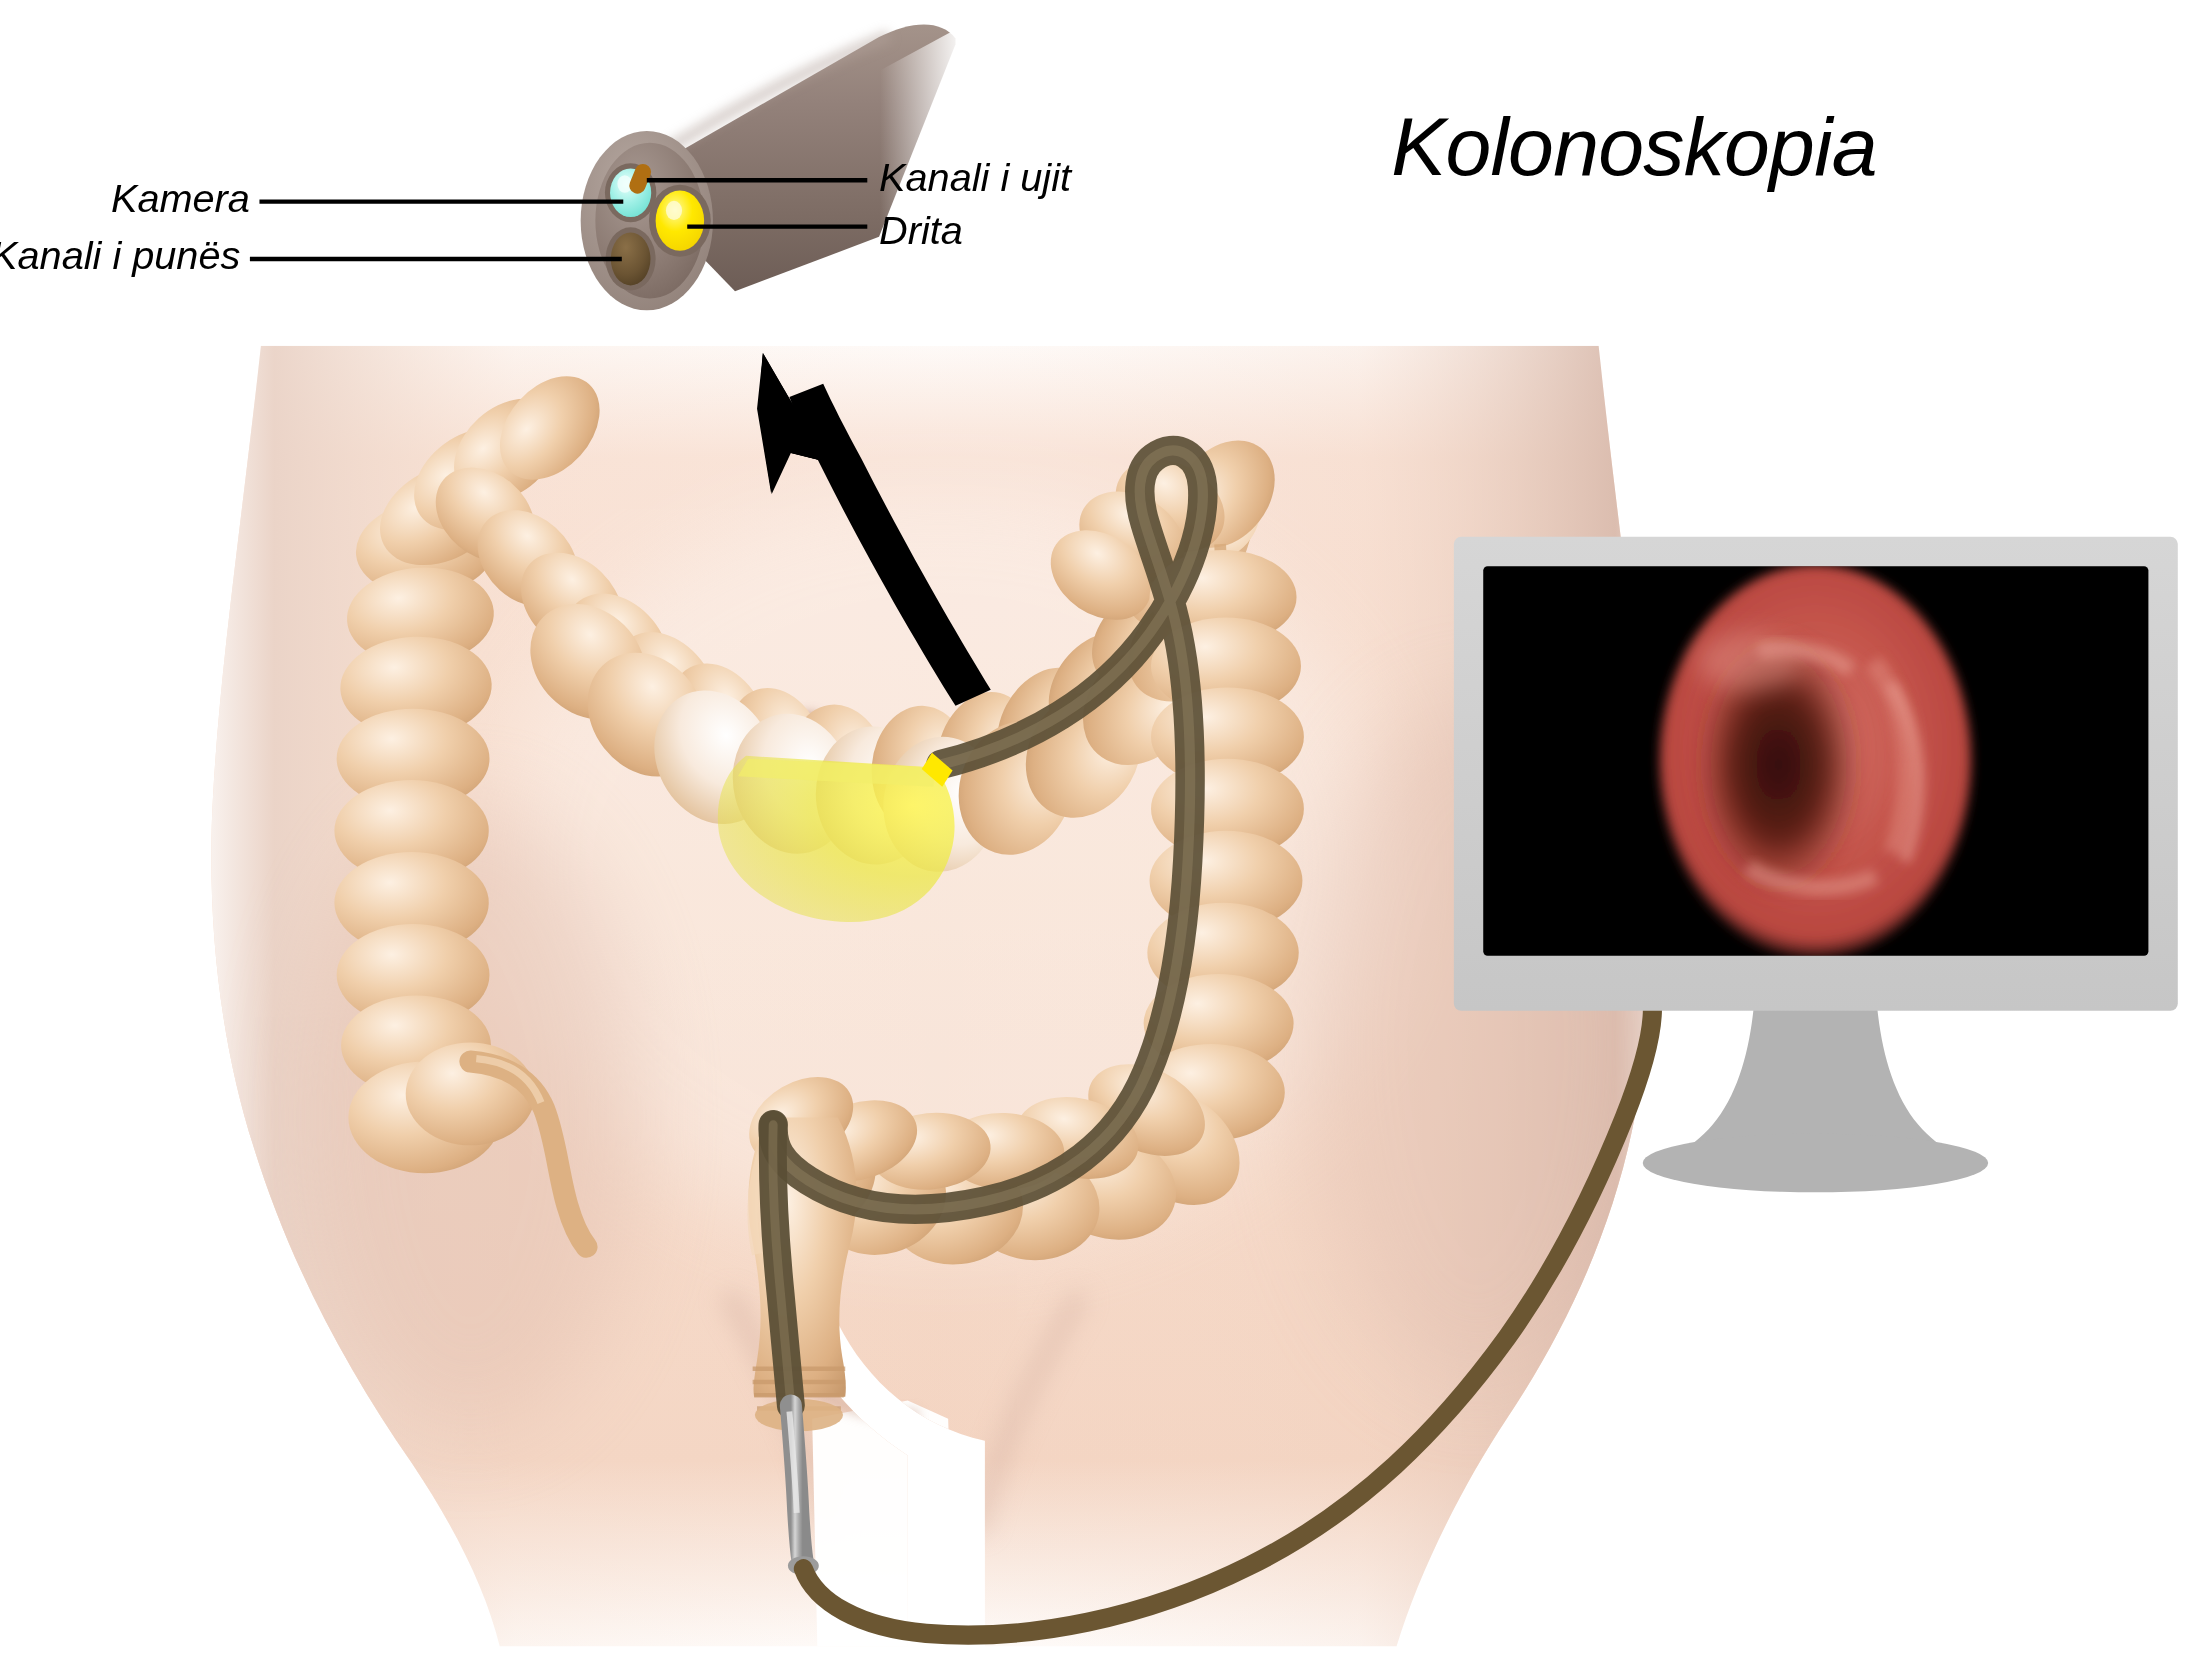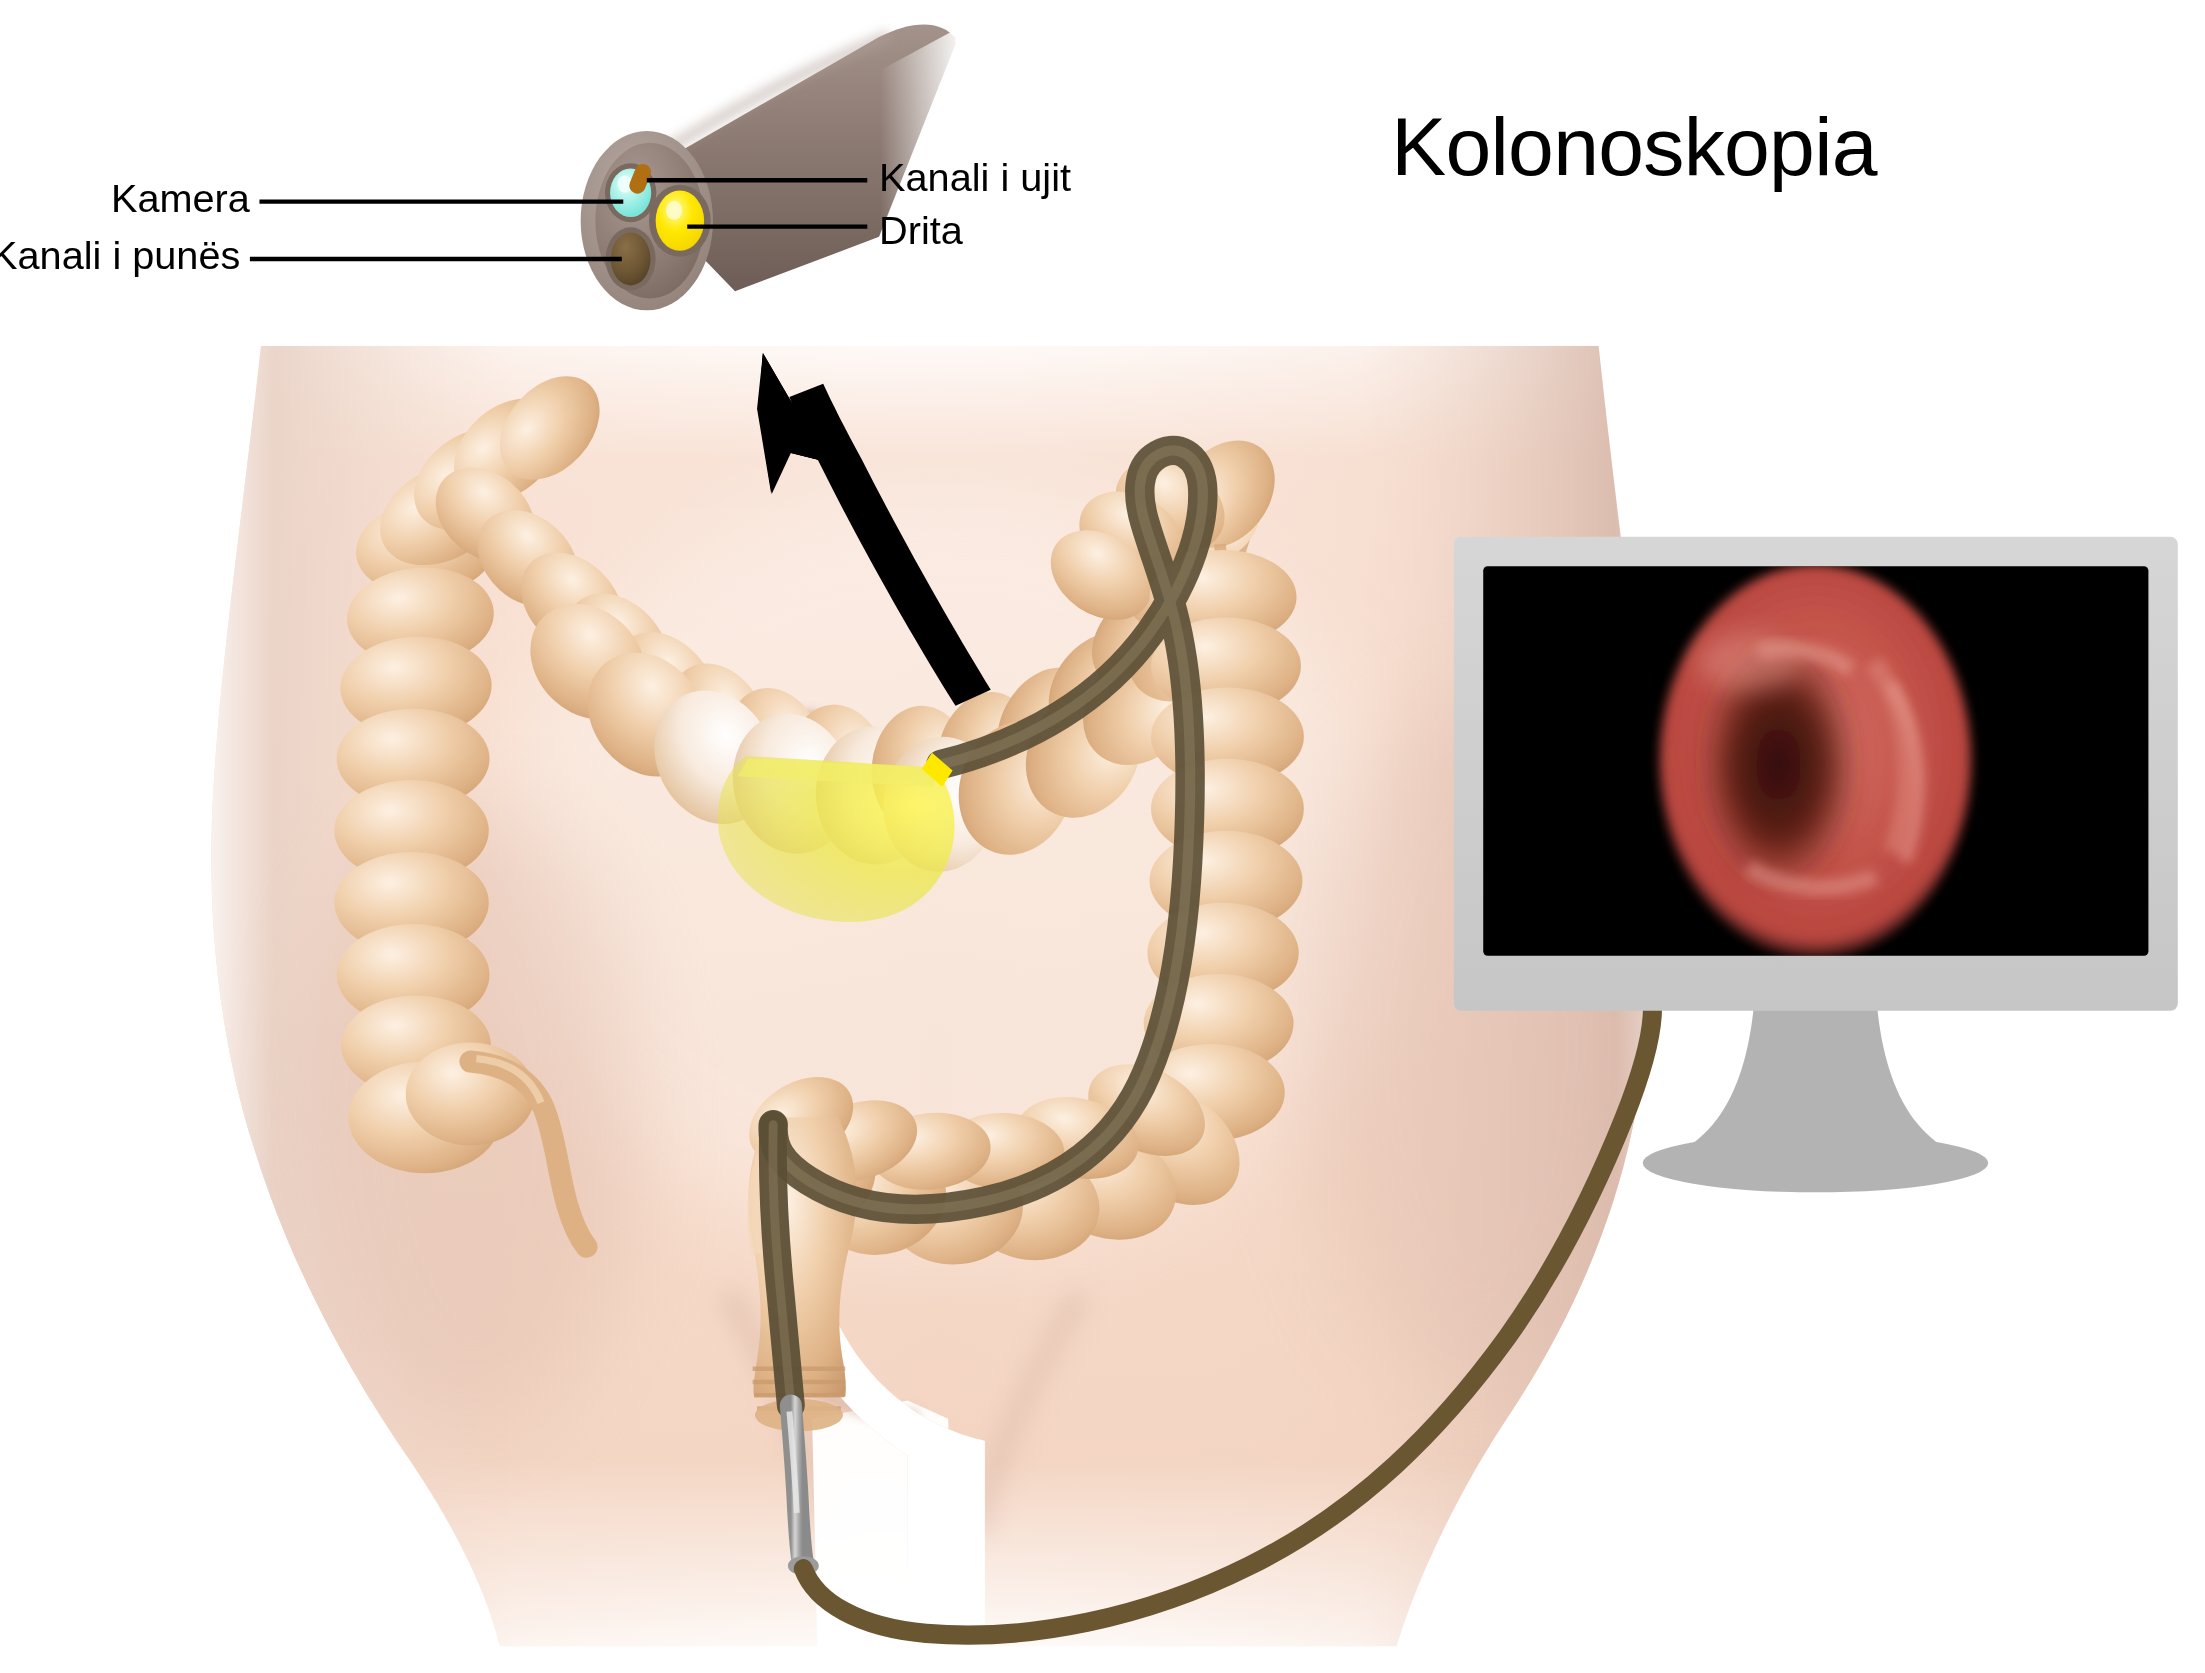--- a/index.html
+++ b/index.html
@@ -1,20 +1,20 @@
 <!DOCTYPE html>
 <html style="font-size:11.8px"><head>
 <meta charset="utf-8">
 <style>
   html,body{margin:0;padding:0;background:#ffffff;}
   body{
     width:2205px;height:1674px;overflow:hidden;position:relative;
     font-family:"Liberation Sans","DejaVu Sans",sans-serif;
   }
-  #stage{position:absolute;left:0;top:0;width:2205px;height:1332px;}
+  #stage{position:absolute;left:0;top:0;width:2205px;height:1332px;font-style:italic;}
   #stage svg{display:block;width:2205px;height:1674px;}
 
   .lbl{
     font-family:"Liberation Sans","DejaVu Sans",sans-serif;
     fill:#000000;
     font-size:54px;
     dominant-baseline:middle;
   }
   .lbl-left{text-anchor:end;}
   .lbl-right{text-anchor:start;}

